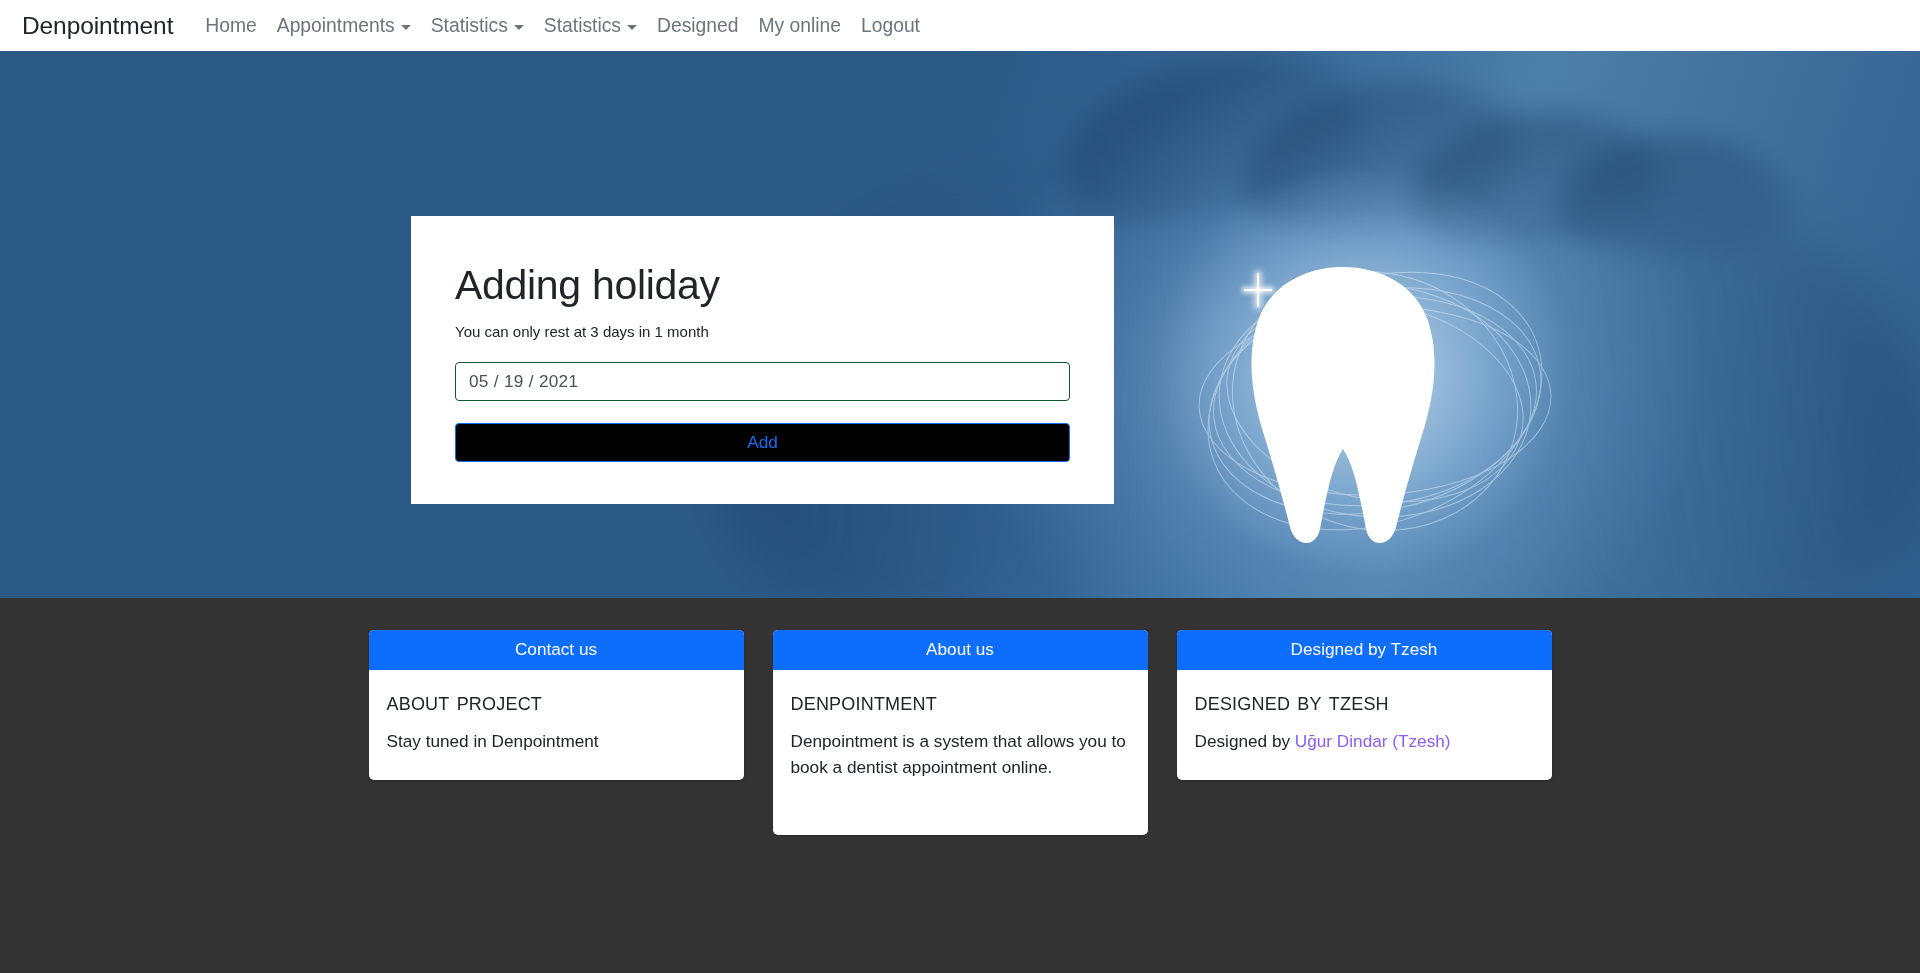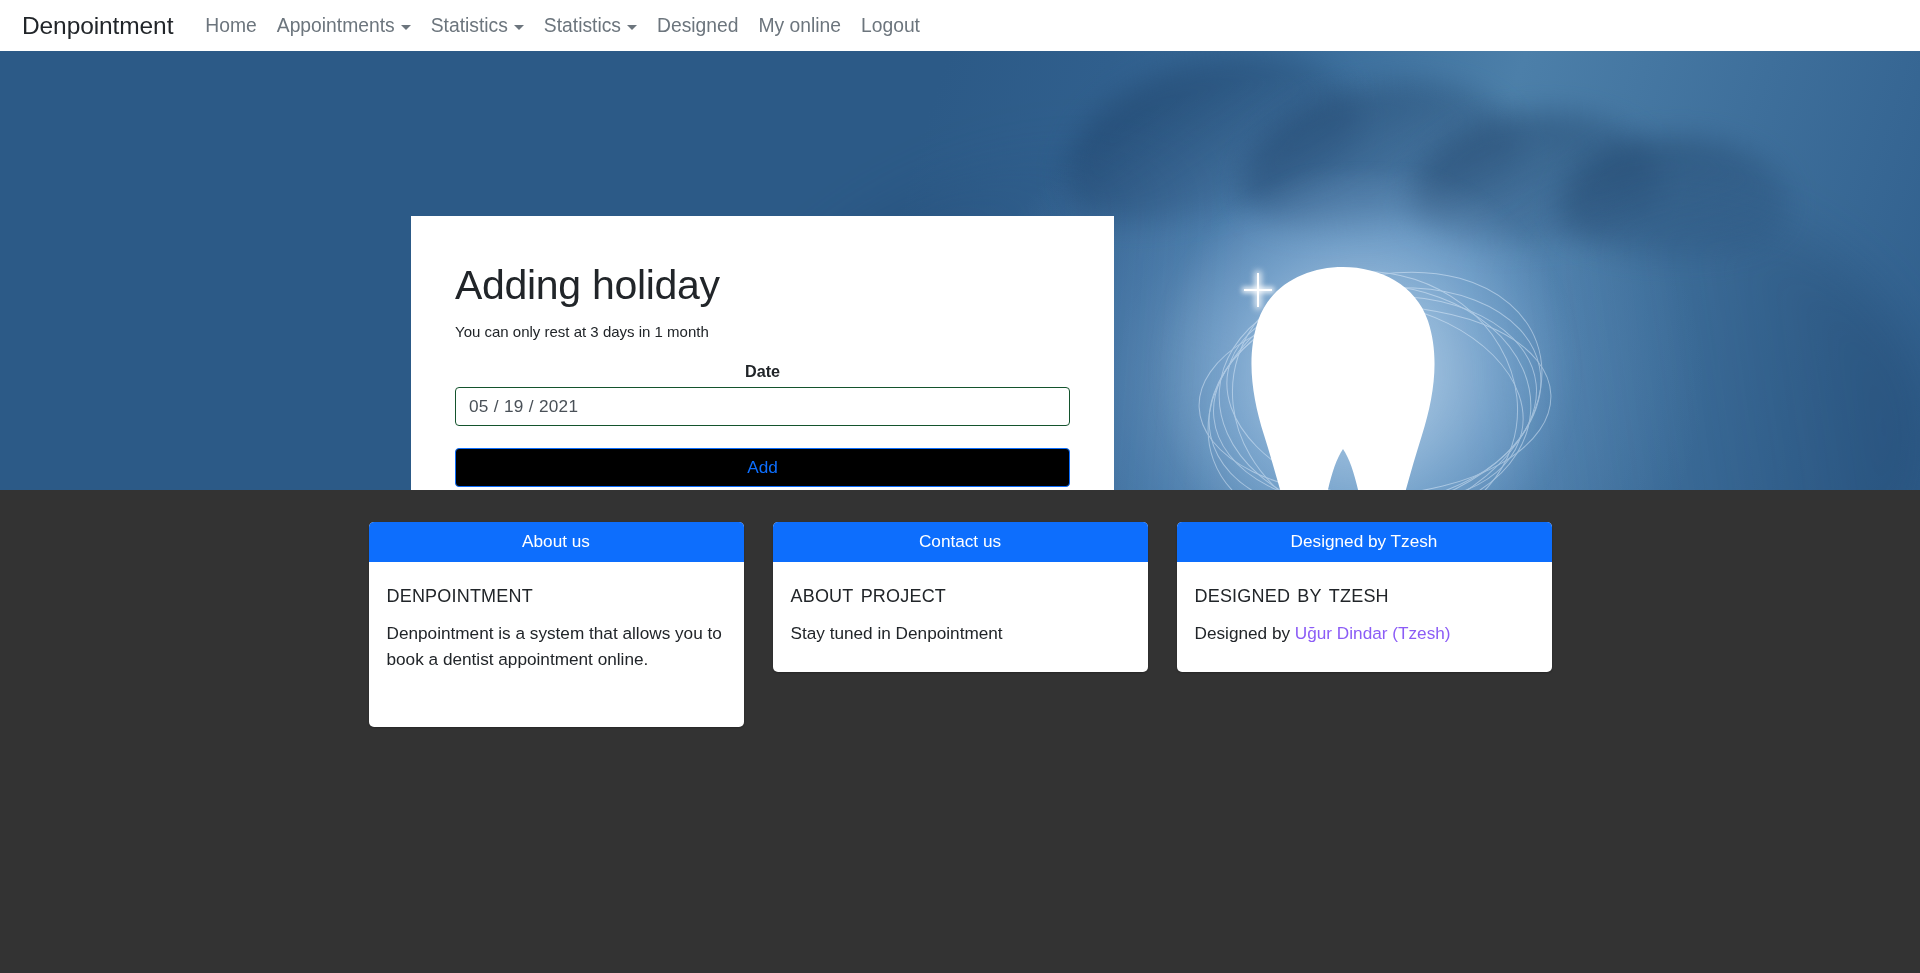--- a/index.html
+++ b/index.html
@@ -50,21 +50,21 @@
     width: 0; height: 0;
     border-left: 5px solid transparent;
     border-right: 5px solid transparent;
     border-top: 5.5px solid #6c757d;
     margin-top: 3px;
   }
 
   
   .hero {
     position: relative;
-    height: 439px;
+    height: 547px;
     width: 1920px;
     background: #2c5a87;
     overflow: hidden;
     padding-left: 44px;
   }
   
   .hero-photo {
     position: absolute;
     inset: 0;
     background:
@@ -298,45 +298,44 @@
   <svg class="tooth-svg" width="230" height="290" viewBox="0 0 230 290">
     <path d="M115 8 C 78 8, 42 26, 30 62 C 18 98, 24 138, 36 176 C 46 208, 56 244, 62 268 C 67 288, 88 290, 92 270 C 98 238, 104 206, 115 190 C 126 206, 132 238, 138 270 C 142 290, 163 288, 168 268 C 174 244, 184 208, 194 176 C 206 138, 212 98, 200 62 C 188 26, 152 8, 115 8 Z" fill="#ffffff"></path>
   </svg>
   <div class="sparkle"></div>
 
   <div class="form-card">
     <h1 class="card-title">Adding holiday</h1>
     <p class="card-sub">You can only rest at 3 days in 1 month</p>
 
     <div class="form-group">
-      <label class="form-label">Date</label>
       <input class="form-control date-control" type="text" value="05 / 19 / 2021" style="">
     </div>
 
 
     <button class="btn-add">Add</button>
   </div>
 </section>
 
 <footer class="footer">
   <div class="footer-row">
+
+    <div class="f-card">
+      <div class="f-card-header">Contact us</div>
+      <div class="f-card-body">
+        <div class="f-card-title">About project</div>
+        <div class="f-card-text">Stay tuned in Denpointment</div>
+      </div>
+    </div>
 
     <div class="f-card">
       <div class="f-card-header">About us</div>
       <div class="f-card-body tall">
         <div class="f-card-title">Denpointment</div>
         <div class="f-card-text">Denpointment is a system that allows you to book a dentist appointment online.</div>
-      </div>
-    </div>
-
-    <div class="f-card">
-      <div class="f-card-header">Contact us</div>
-      <div class="f-card-body">
-        <div class="f-card-title">About project</div>
-        <div class="f-card-text">Stay tuned in Denpointment</div>
       </div>
     </div>
 
     <div class="f-card">
       <div class="f-card-header">Designed by Tzesh</div>
       <div class="f-card-body">
         <div class="f-card-title">Designed by Tzesh</div>
         <div class="f-card-text">
           <span>Designed by </span><span class="credit-link">Uğur Dindar (Tzesh)</span>
         </div>

